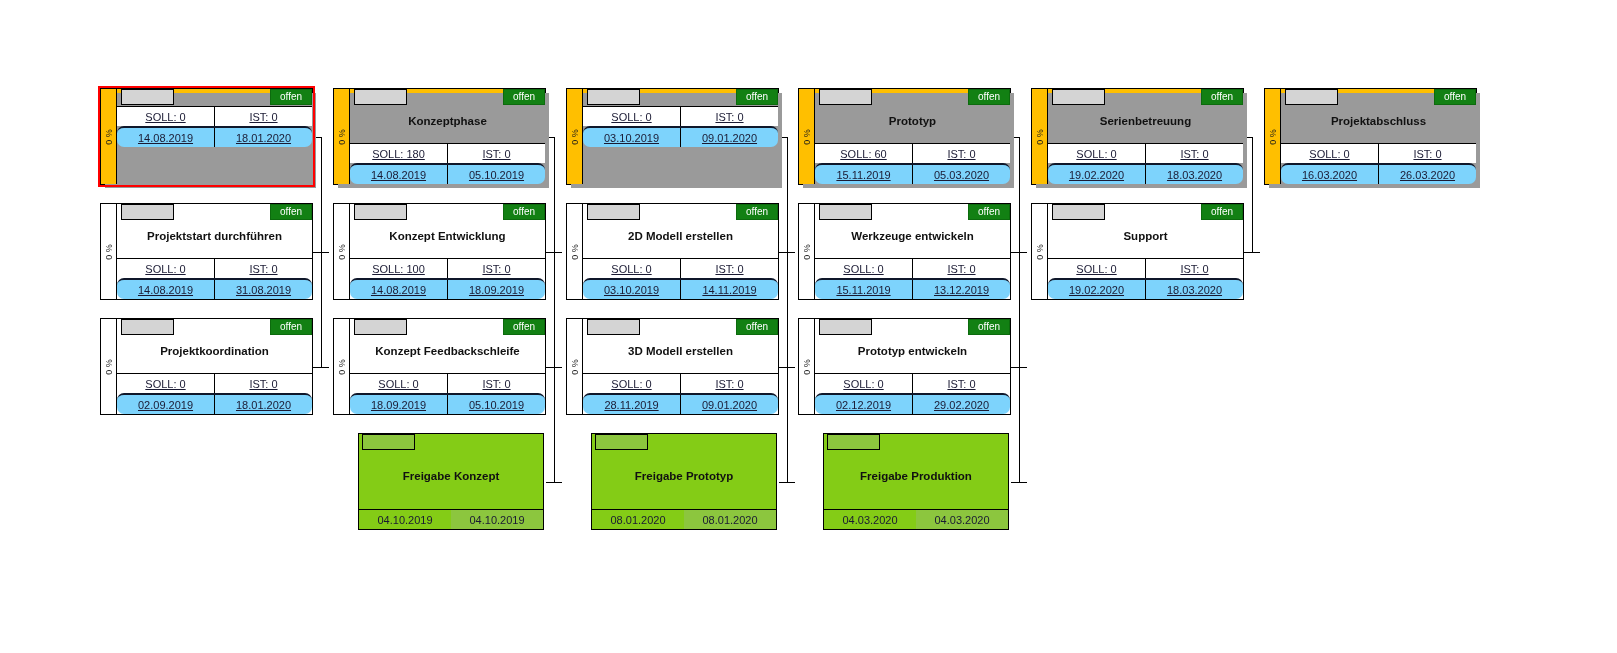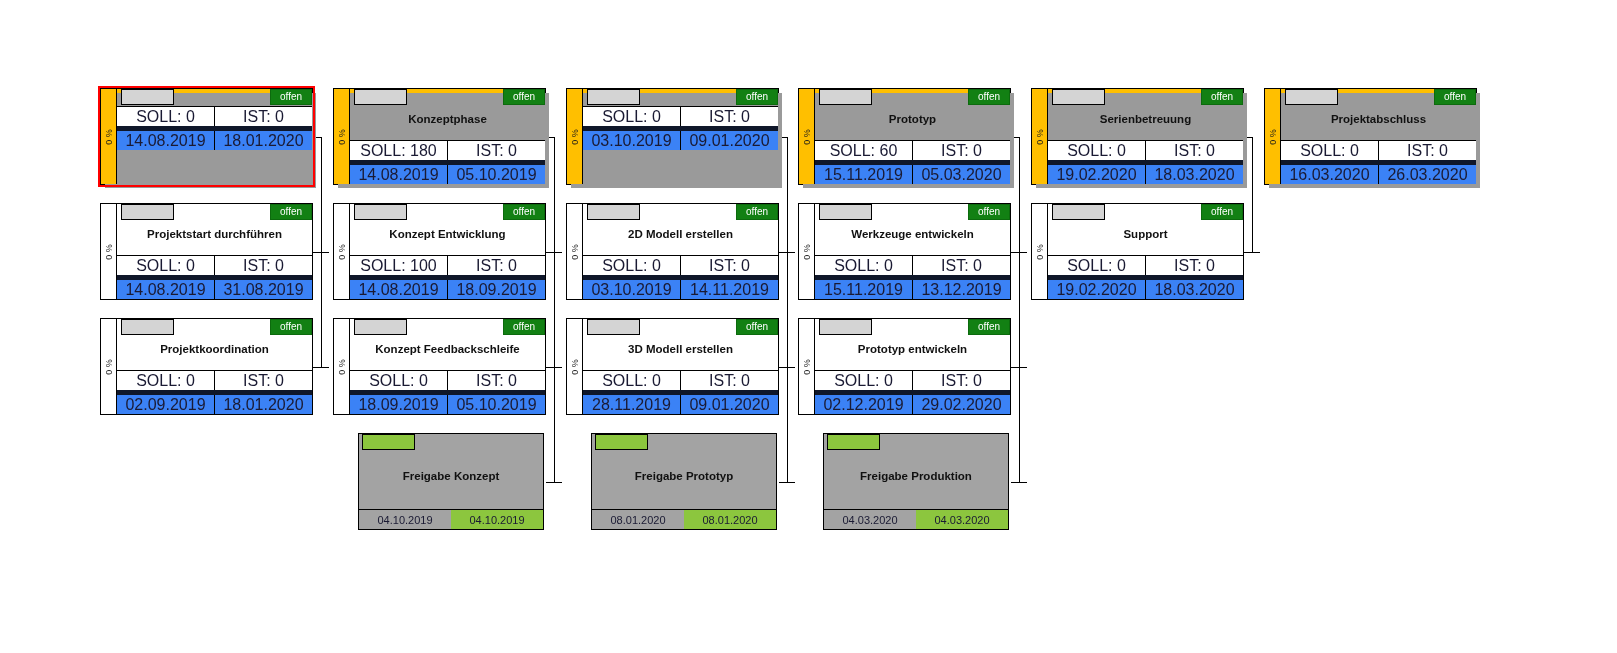--- a/index.html
+++ b/index.html
@@ -55,32 +55,32 @@
 
   .card-title{
     flex:1;display:flex;align-items:center;justify-content:center;
     font-size:11.5px;font-weight:bold;color:#111111;text-align:center;padding:0 4px 8px 4px;
   }
 
   .row2{
     display:flex;height:19px;border-top:1px solid #000000;background:#ffffff;
   }
   .row3{
-    display:flex;height:19px;border-top:5px solid #0f172a;background:#3b82f6;
+    display:flex;height:19px;border-top:2px solid #0f172a;background:#7dd3fc;border-radius:7px;
   }
   .cell{
     flex:1;display:flex;align-items:center;justify-content:center;
-    font-size:16px;color:#1a1a33;
+    font-size:11px;color:#1a1a33;text-decoration:underline;
   }
   .cell.sep{border-right:1px solid #000000;}
 
   
   .ms{
     position:absolute;width:186px;height:97px;box-sizing:border-box;
-    border:1px solid #000000;background:#a3a3a3;
+    border:1px solid #000000;background:#84cc16;
     display:flex;flex-direction:column;
   }
   .ms-top{height:17px;position:relative;}
   .ms-chip{
     position:absolute;left:3px;top:0px;width:53px;height:16px;
     background:#8CC63E;border:1px solid #000000;box-sizing:border-box;
   }
   .ms-title{
     flex:1;display:flex;align-items:center;justify-content:center;
     font-size:11.5px;font-weight:bold;color:#111111;text-align:center;padding:0 4px 8px 4px;

